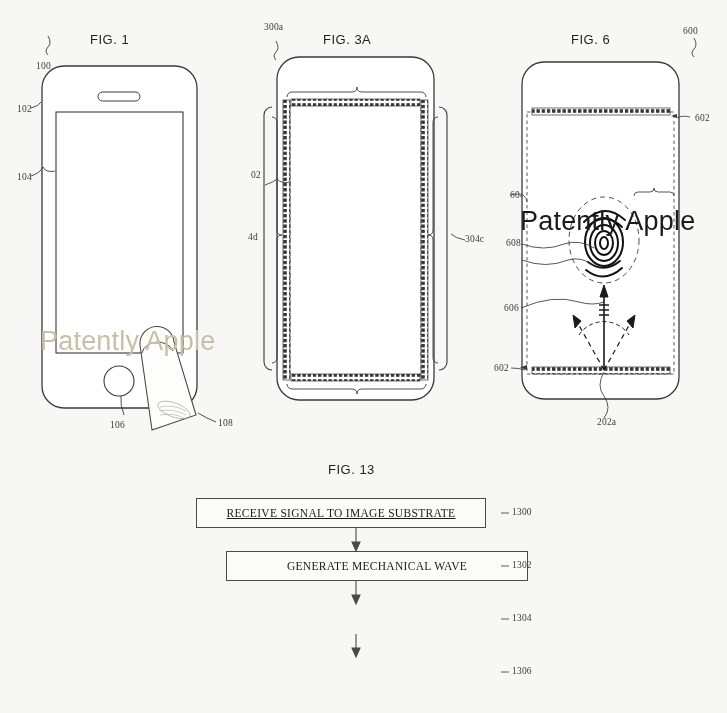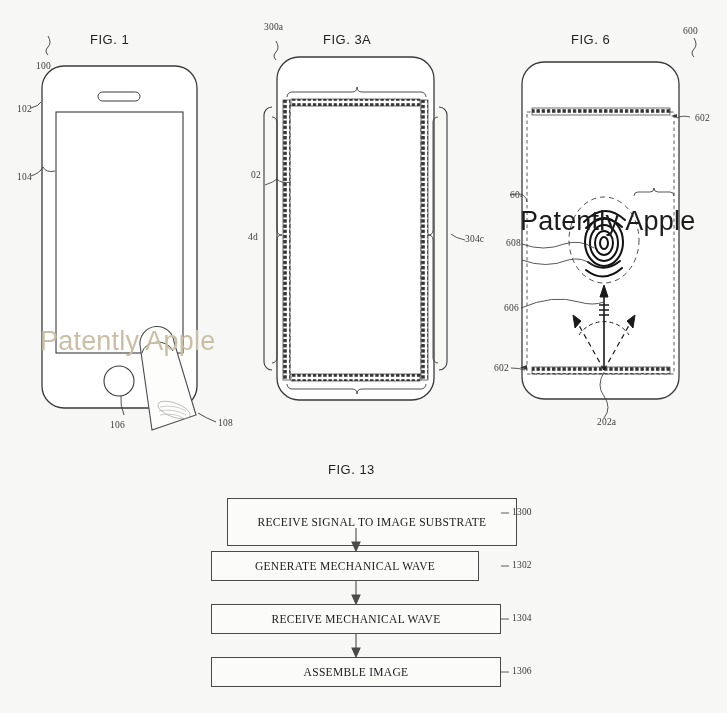--- a/index.html
+++ b/index.html
@@ -217,38 +217,32 @@
       <path d="M522,260 q24,9 46,0 q14,-4 26,6" stroke-width="0.85"></path>
       <path d="M521,308 q32,-14 58,-6 q14,4 25,0" stroke-width="0.85"></path>
       <path d="M604,372 q-8,14 0,24 q8,12 0,22" stroke-width="0.85"></path>
     </g>
   </svg>
 
   <div class="wm wm-dark" style="left:520px; top:206px;">Patently Apple</div>
 
   <div class="fig-title" style="left:328px; top:462px;">FIG. 13</div>
 
-  <div class="flow-box" style="left:227px; top:498px; width:290px; height:48px;">
+  <div class="flow-box" style="left:196px; top:498px; width:290px; height:30px;text-decoration:underline;">
     <span>RECEIVE SIGNAL TO IMAGE SUBSTRATE</span>
   </div>
   <div class="ref" style="left:512px; top:507px;">1300</div>
 
-  <div class="flow-box" style="left:211px; top:551px; width:268px; height:30px;">
+  <div class="flow-box" style="left:226px; top:551px; width:302px; height:30px;">
     <span>GENERATE MECHANICAL WAVE</span>
   </div>
   <div class="ref" style="left:512px; top:560px;">1302</div>
 
-  <div class="flow-box" style="left:211px; top:604px; width:290px; height:30px;">
-    <span>RECEIVE MECHANICAL WAVE</span>
-  </div>
   <div class="ref" style="left:512px; top:613px;">1304</div>
 
-  <div class="flow-box" style="left:211px; top:657px; width:290px; height:30px;">
-    <span>ASSEMBLE IMAGE</span>
-  </div>
   <div class="ref" style="left:512px; top:666px;">1306</div>
 
   <svg width="727" height="713">
     <g stroke="#4a4a4a" fill="#4a4a4a" stroke-width="1.1">
       <line x1="356" y1="528" x2="356" y2="545"></line>
       <polygon points="356,551 352,542 360,542"></polygon>
       <line x1="356" y1="581" x2="356" y2="598"></line>
       <polygon points="356,604 352,595 360,595"></polygon>
       <line x1="356" y1="634" x2="356" y2="651"></line>
       <polygon points="356,657 352,648 360,648"></polygon>

